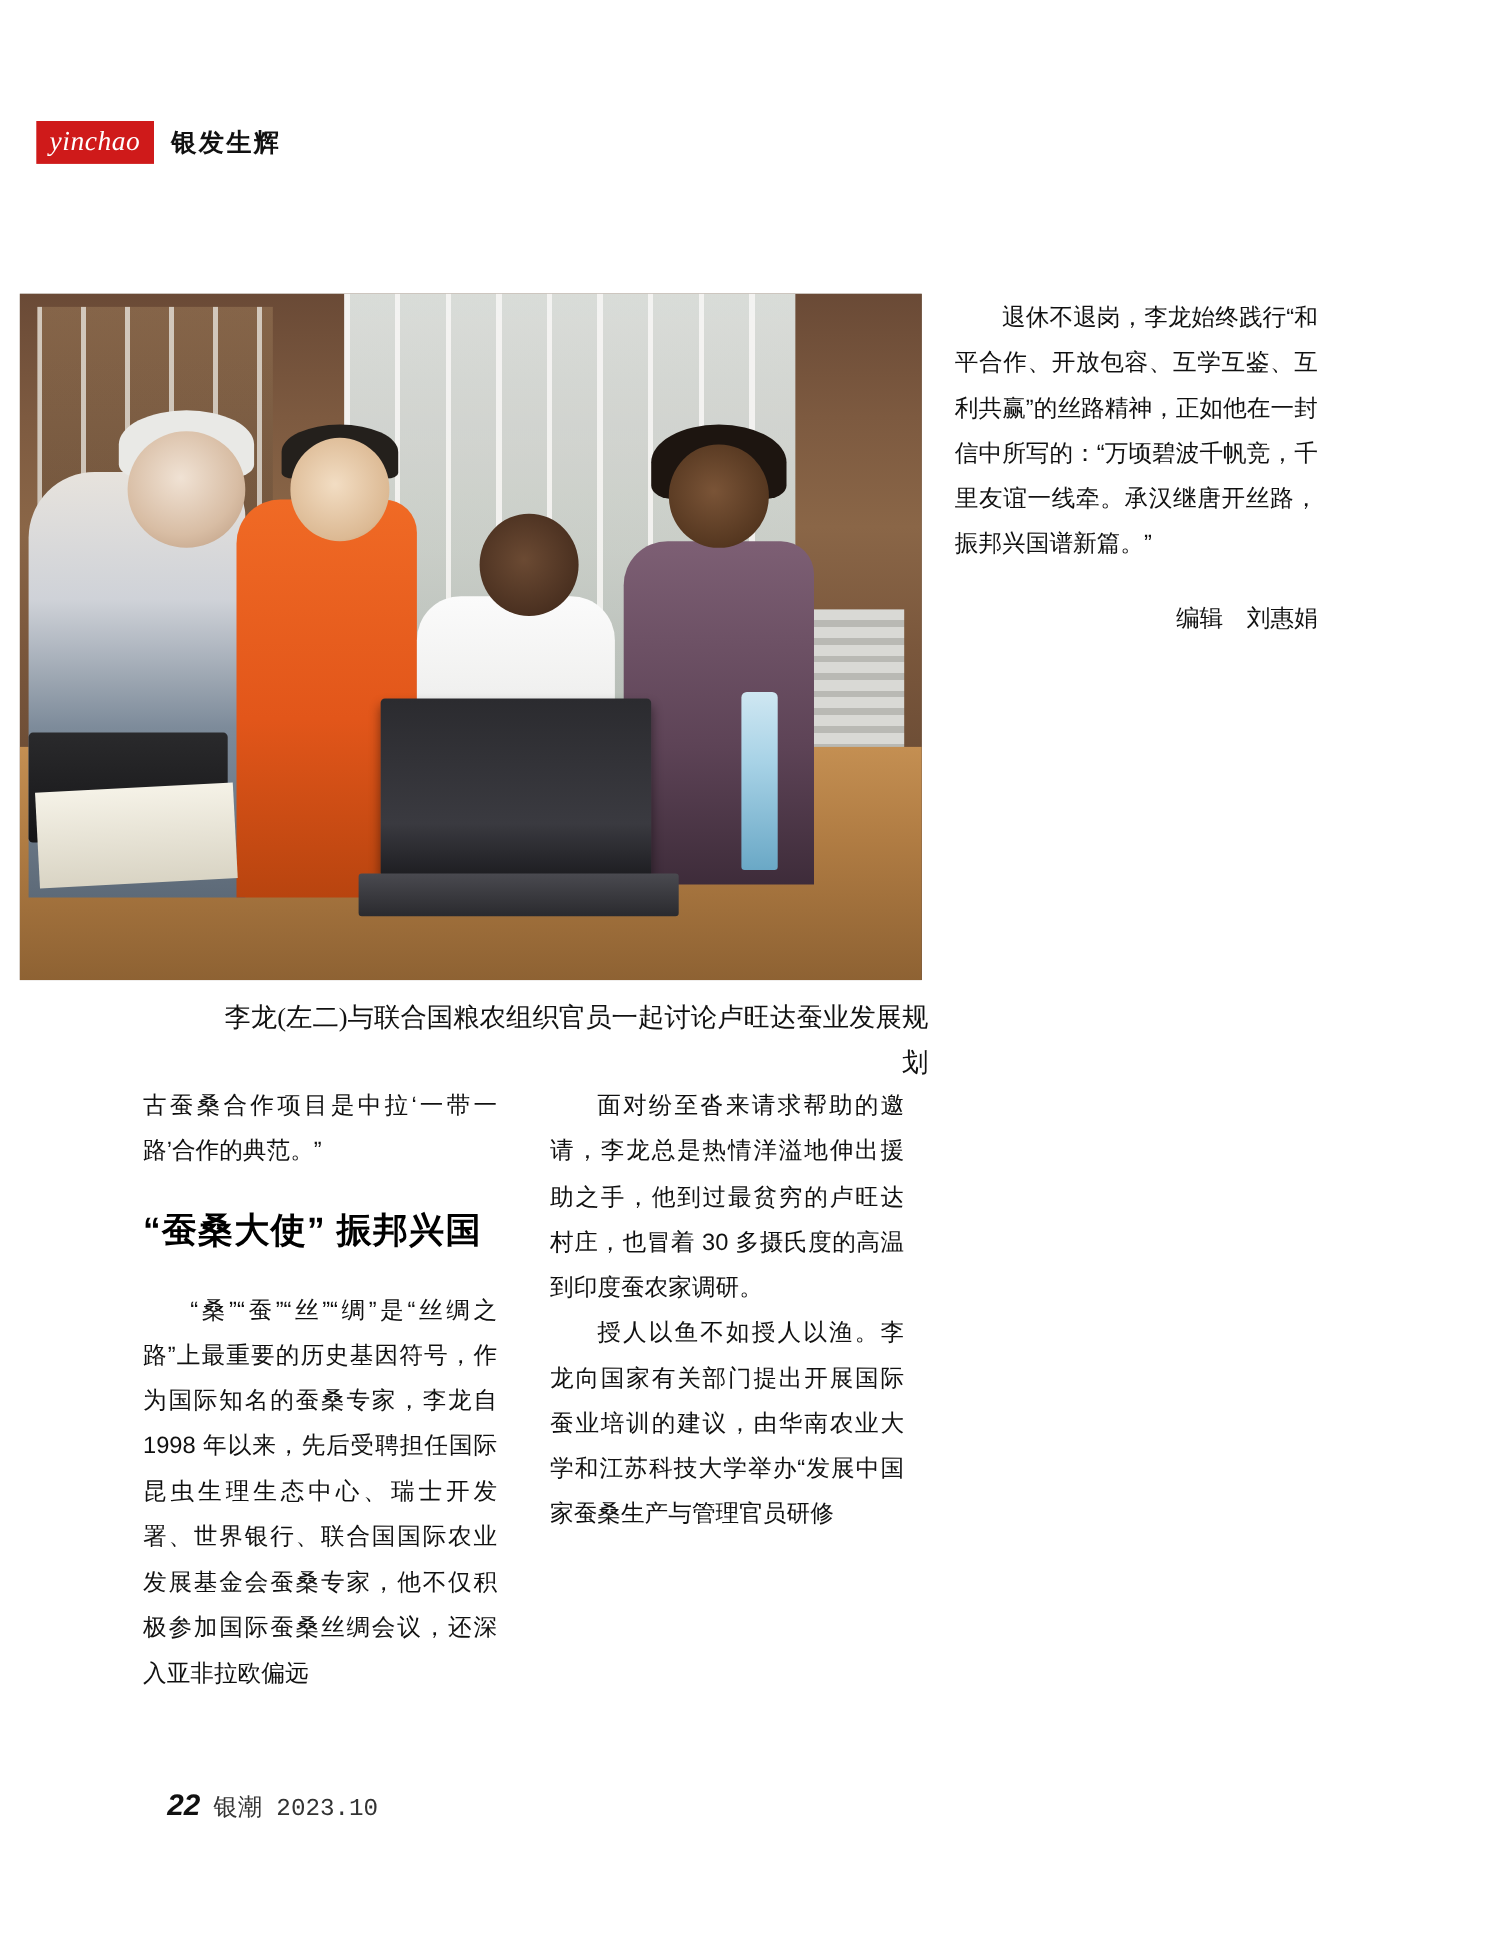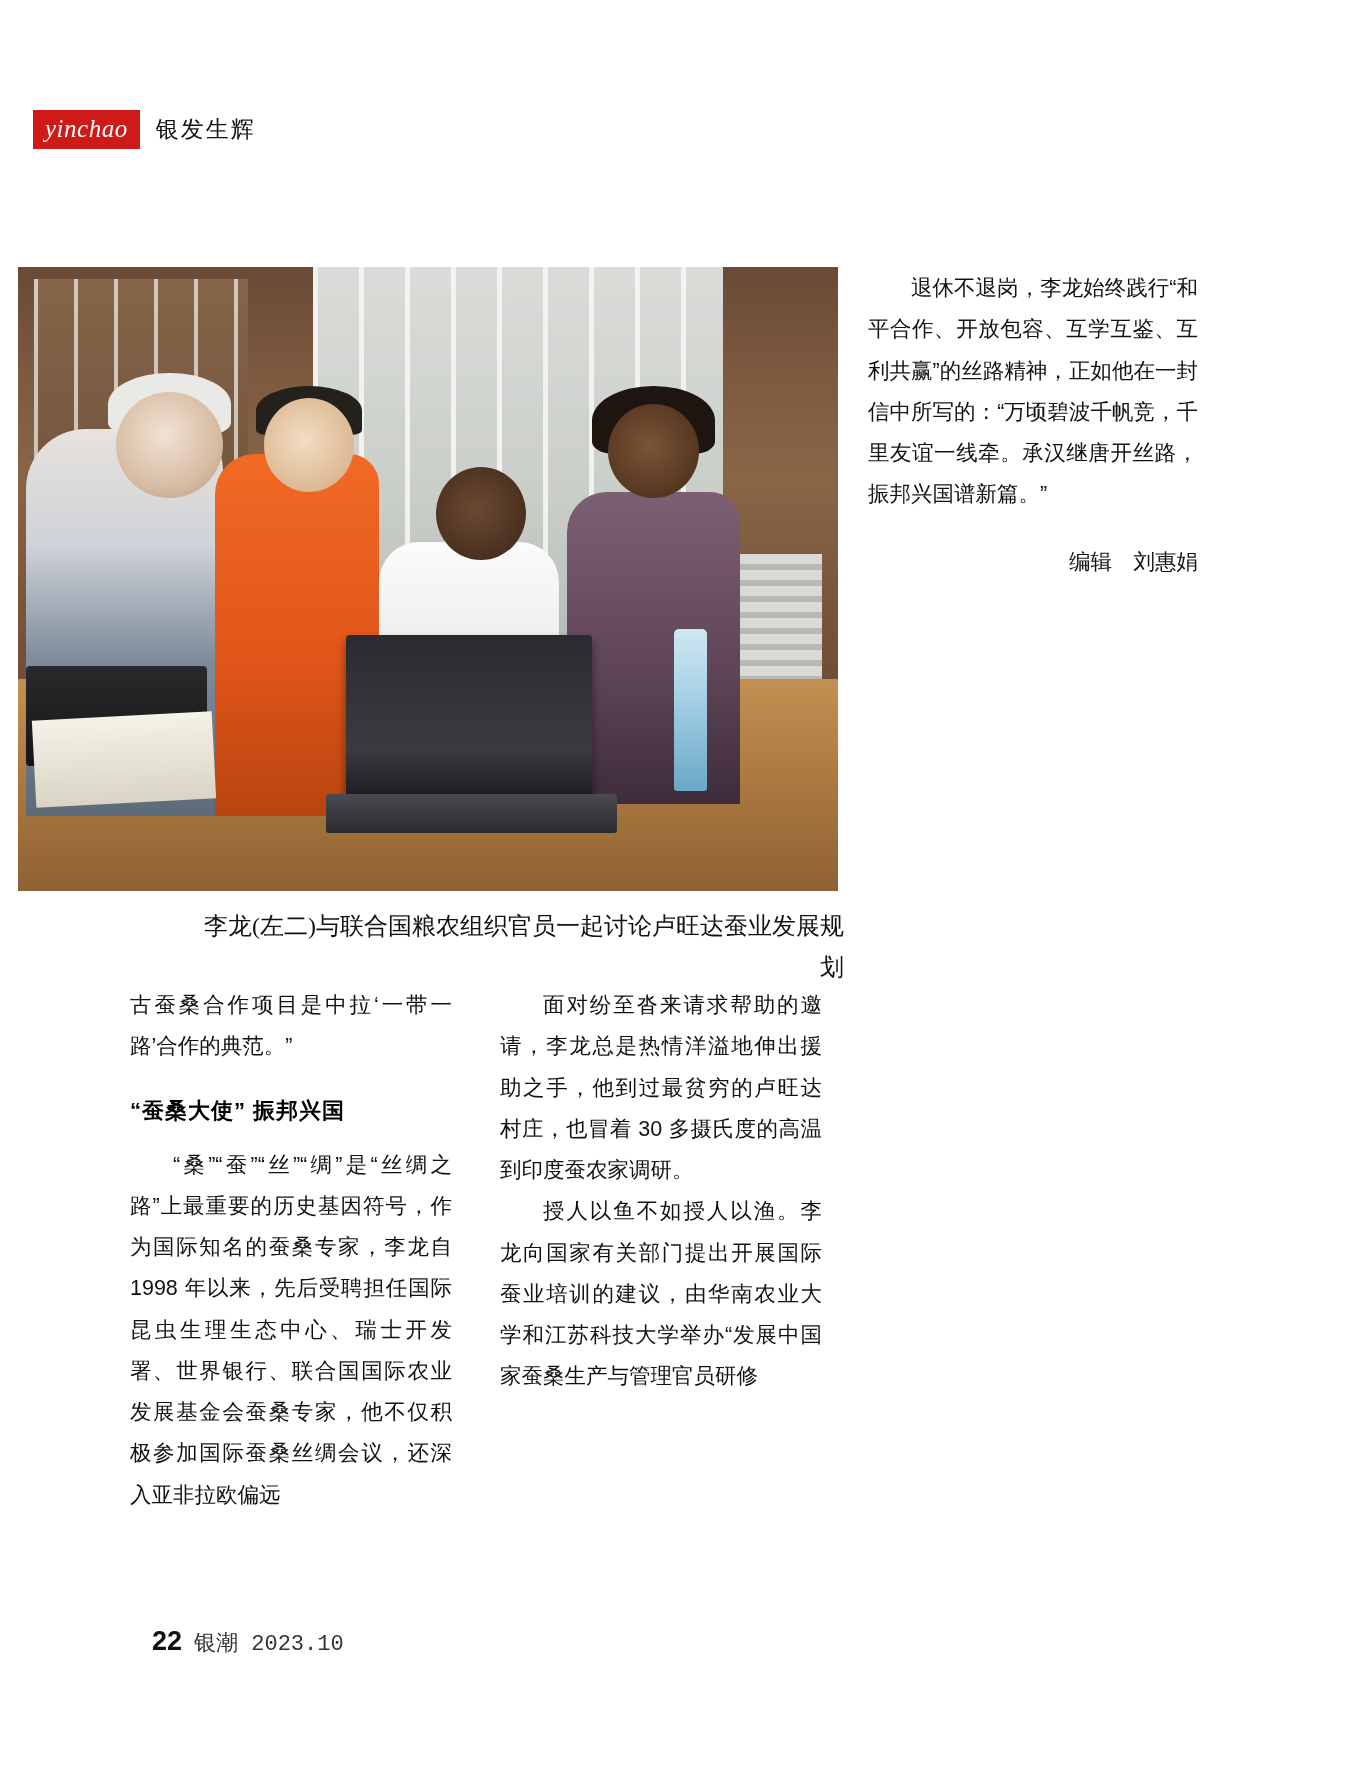--- a/index.html
+++ b/index.html
@@ -30,21 +30,21 @@
     font-family: "Liberation Serif", serif;
     font-style: italic;
     font-size: 25px;
     letter-spacing: 0.5px;
     padding: 6px 12px 8px 12px;
     line-height: 1;
   }
   .header-title {
     margin-left: 16px;
     font-family: "Liberation Sans", sans-serif;
-    font-weight: normal;
+    font-weight: bold;
     font-size: 23px;
     color: #111111;
     letter-spacing: 2px;
   }
 
   
   .page {
     position: absolute;
     left: 0;
     top: 0;
@@ -239,23 +239,23 @@
   .col p.indent {
     text-indent: 2em;
   }
   .col1 { left: 130px;  top: 985px;  width: 322px; }
   .col2 { left: 500px;  top: 985px;  width: 322px; }
   .col3 { left: 868px;  top: 268px;  width: 330px; }
 
   .section-head {
     font-family: "Liberation Sans", sans-serif;
     font-weight: bold;
-    font-size: 22px;
+    font-size: 32px;
     line-height: 1.5;
-    margin: 26px 0 18px 0;
+    margin: 26px 0 29px 0;
     letter-spacing: 1px;
     color: #000;
   }
 
   .sign {
     margin-top: 26px;
     text-align: right;
     font-family: "Liberation Sans", sans-serif;
     font-size: 21.5px;
     line-height: 1.9;
@@ -271,20 +271,21 @@
     left: 152px;
     top: 1626px;
     display: flex;
     align-items: baseline;
   }
   .footer .pagenum {
     font-family: "Liberation Sans", sans-serif;
     font-weight: bold;
     font-size: 27px;
     color: #111;
+    font-style: italic;
   }
   .footer .issue {
     margin-left: 12px;
     font-family: Liberation Mono, monospace;
     font-size: 22px;
     color: #333;
   }
 </style>
 </head>
 <body>

